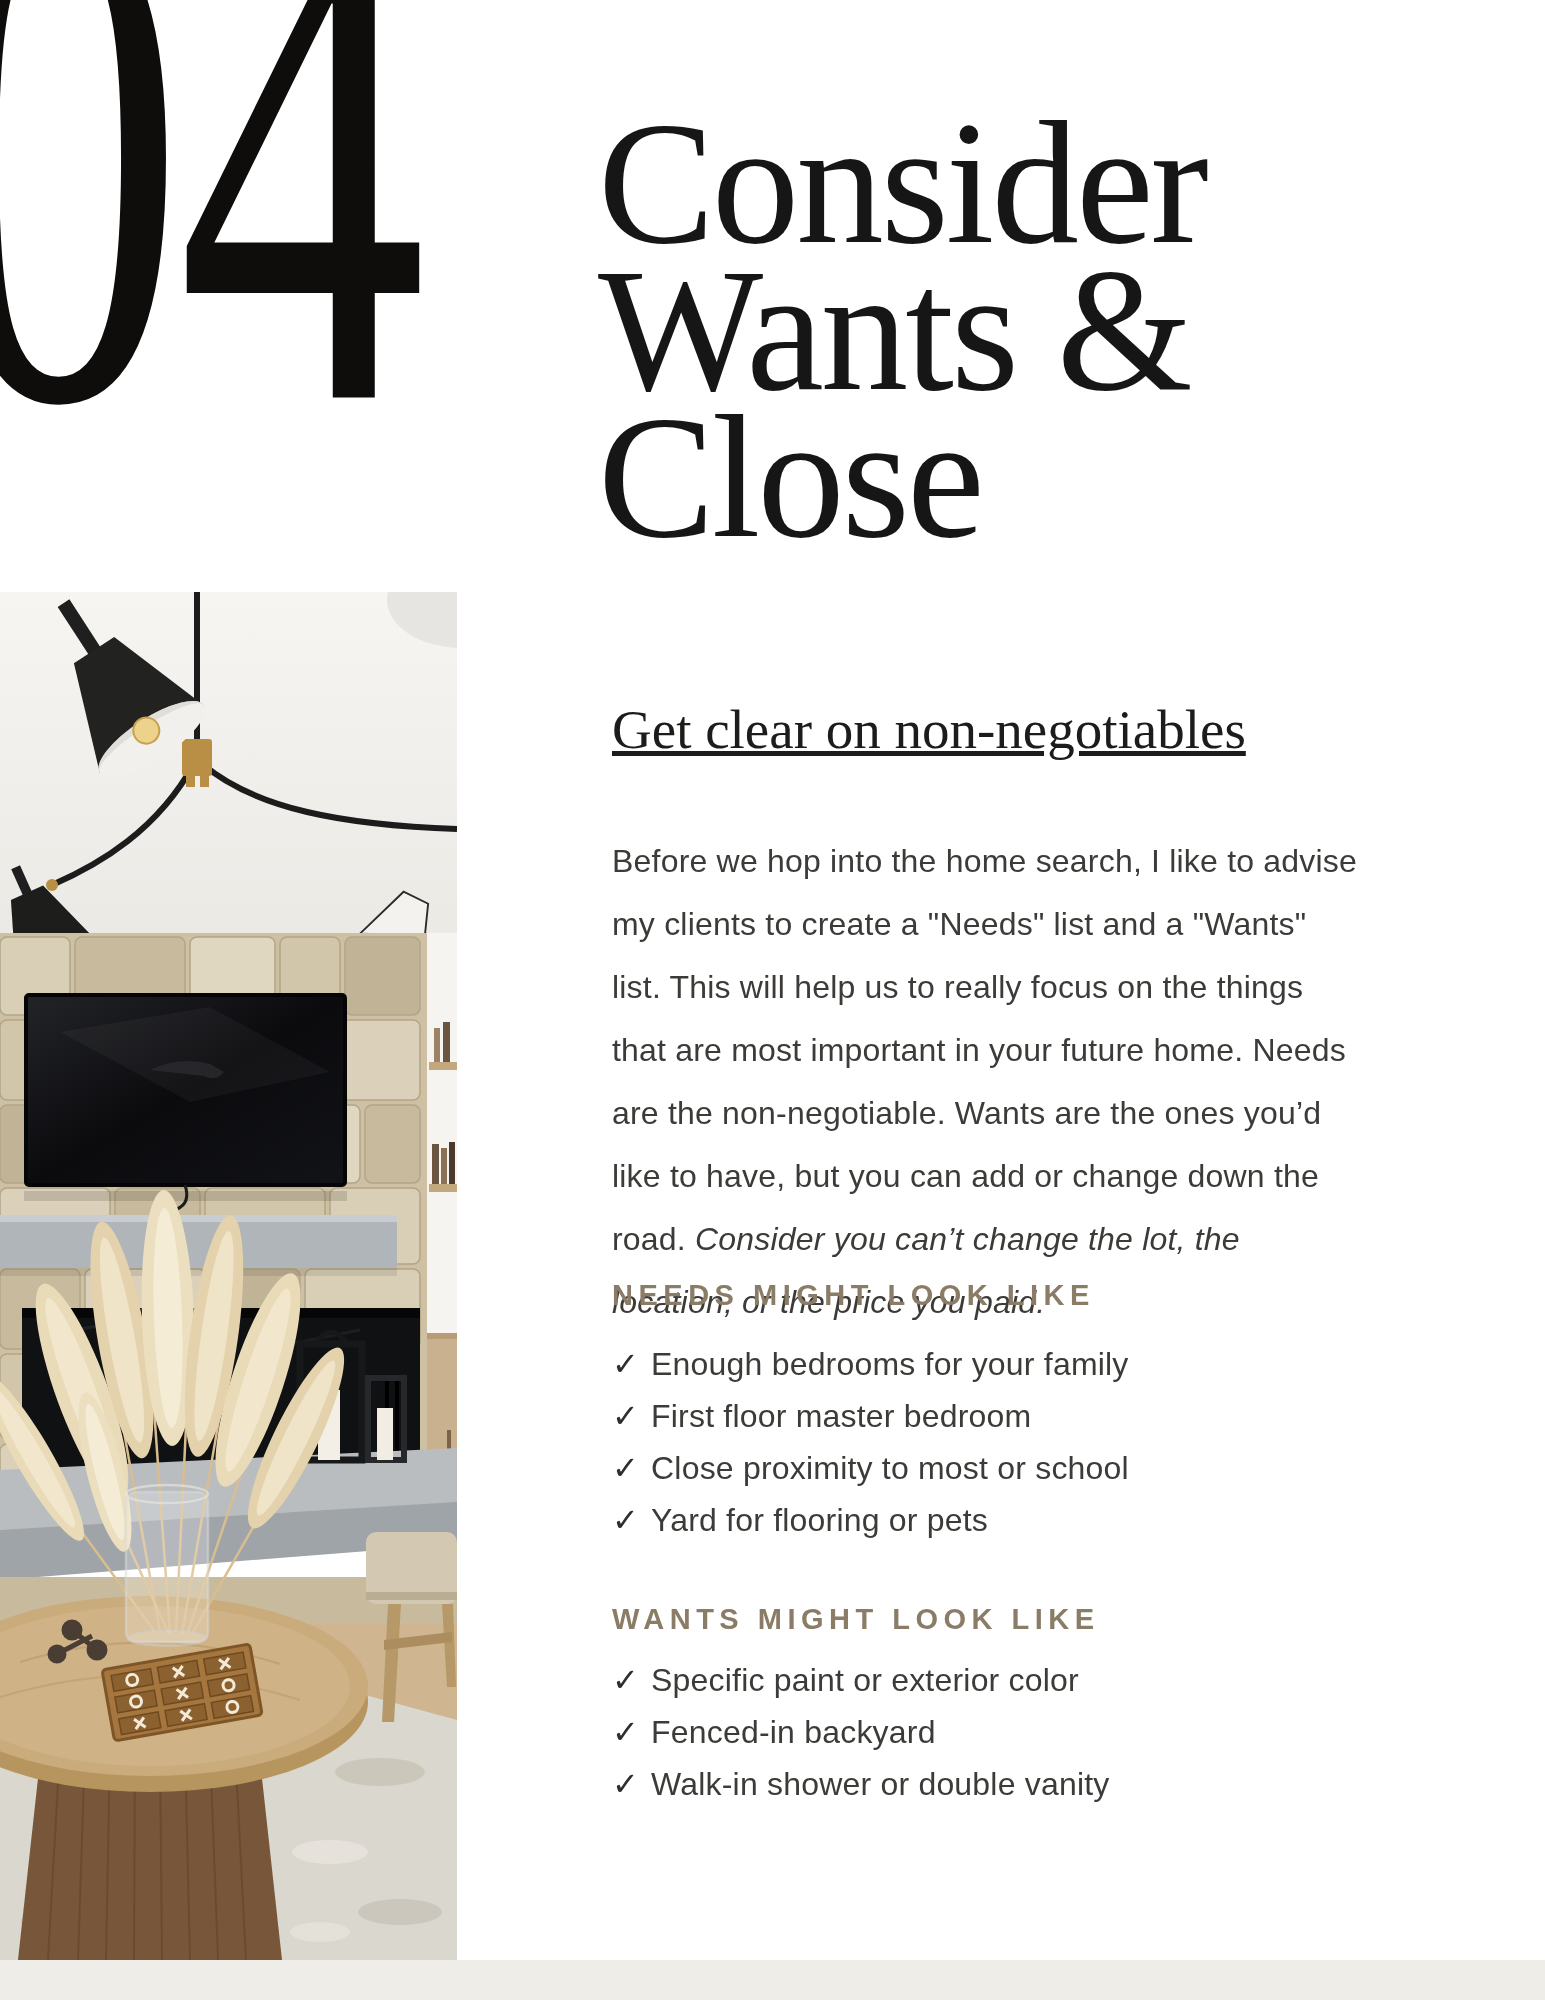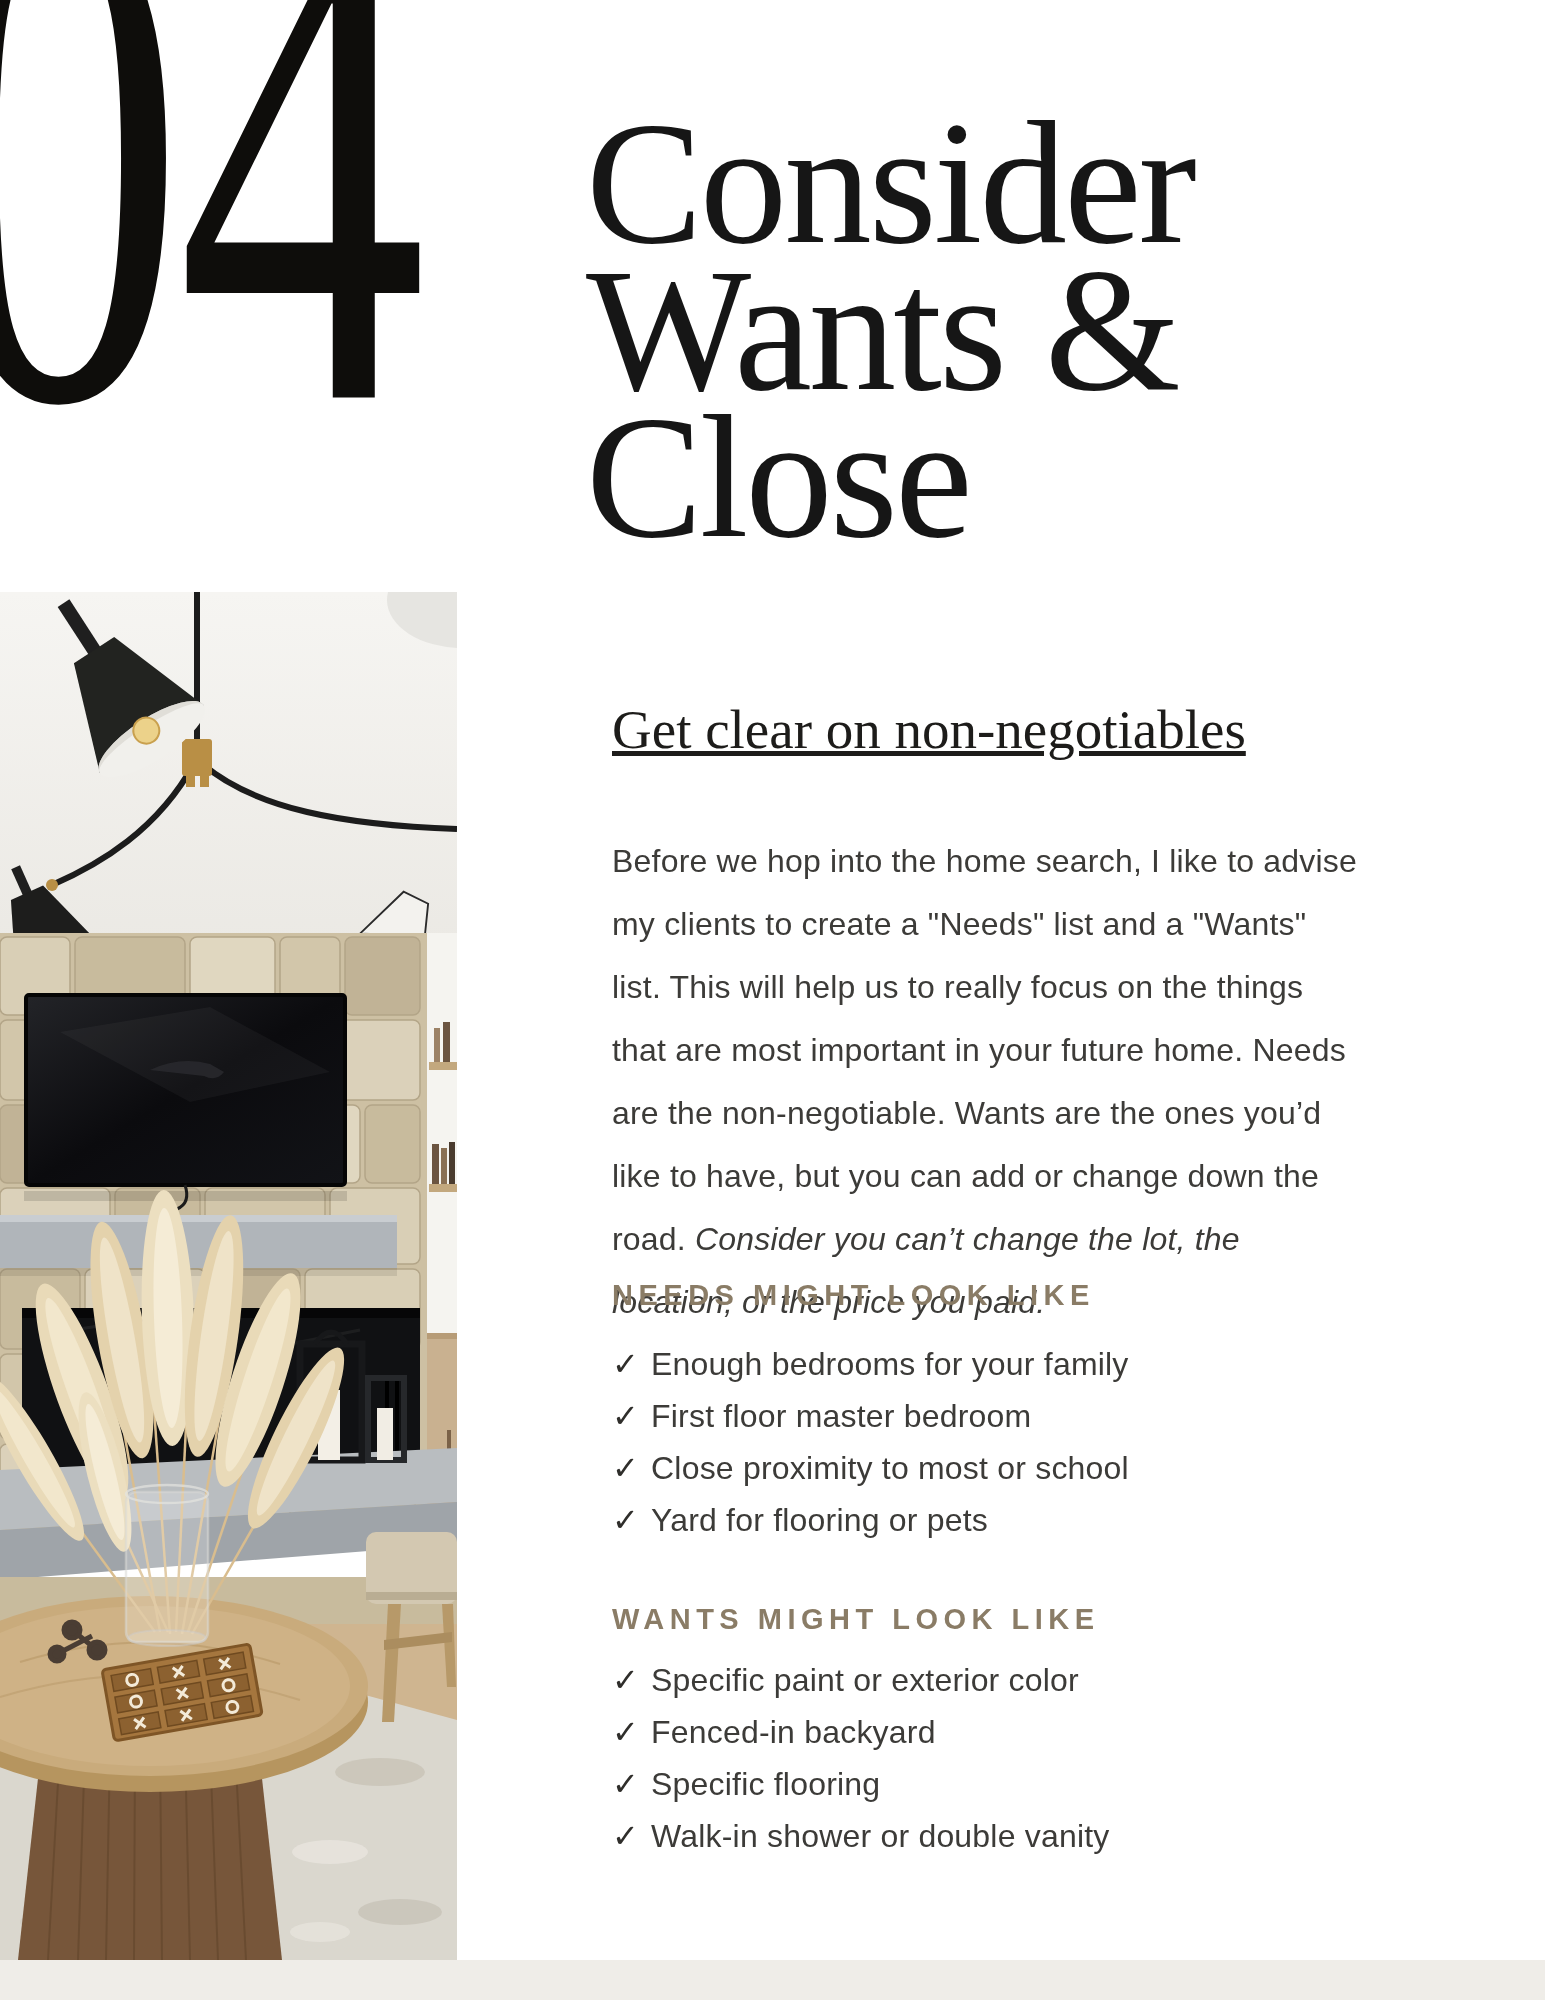--- a/index.html
+++ b/index.html
@@ -4,21 +4,21 @@
 <style>
   html,body{margin:0;padding:0;}
   body{width:1545px;height:2000px;position:relative;overflow:hidden;background:#ffffff;
        font-family:"Liberation Sans",sans-serif;}
   .page{position:absolute;inset:0;}
   
   .num04{position:absolute;top:-210px;left:-65px;font-family:"Liberation Serif",serif;
          font-size:500px;line-height:1;color:#0e0d0b;letter-spacing:-8px;
          transform:scaleY(1.45);transform-origin:top left;white-space:nowrap;}
   
-  .title{position:absolute;left:586px;top:110px;margin:0;font-weight:400;
+  .title{position:absolute;left:598px;top:110px;margin:0;font-weight:400;
          font-family:"Liberation Serif",serif;font-size:175px;line-height:147px;
          letter-spacing:-3px;color:#161616;}
   .title span{display:block;}
   
   .subtitle{position:absolute;left:612px;top:700px;margin:0;font-weight:400;
             font-family:"Liberation Serif",serif;font-size:55px;line-height:60px;color:#1d1c1a;text-decoration:underline;}
   
   .bodytext{position:absolute;left:612px;top:830px;width:820px;margin:0;
             font-size:32px;line-height:63px;color:#3c3b38;white-space:pre-line;letter-spacing:.2px;}
   .bodytext .it{font-style:italic;}
@@ -330,18 +330,17 @@
     <li><span class="chk">✓</span><span>Enough bedrooms for your family</span></li>
     <li><span class="chk">✓</span><span>First floor master bedroom</span></li>
     <li><span class="chk">✓</span><span>Close proximity to most or school</span></li>
     <li><span class="chk">✓</span><span>Yard for flooring or pets</span></li>
   </ul>
 
   <h3 class="shead wants">WANTS MIGHT LOOK LIKE</h3>
   <ul class="clist wants">
     <li><span class="chk">✓</span><span>Specific paint or exterior color</span></li>
     <li><span class="chk">✓</span><span>Fenced-in backyard</span></li>
-    <li><span class="chk">✓</span><span>Specific flooring</span></li>
     <li><span class="chk">✓</span><span>Walk-in shower or double vanity</span></li>
   </ul>
 
   <div class="strip"></div>
 </div>
 
 </body></html>

